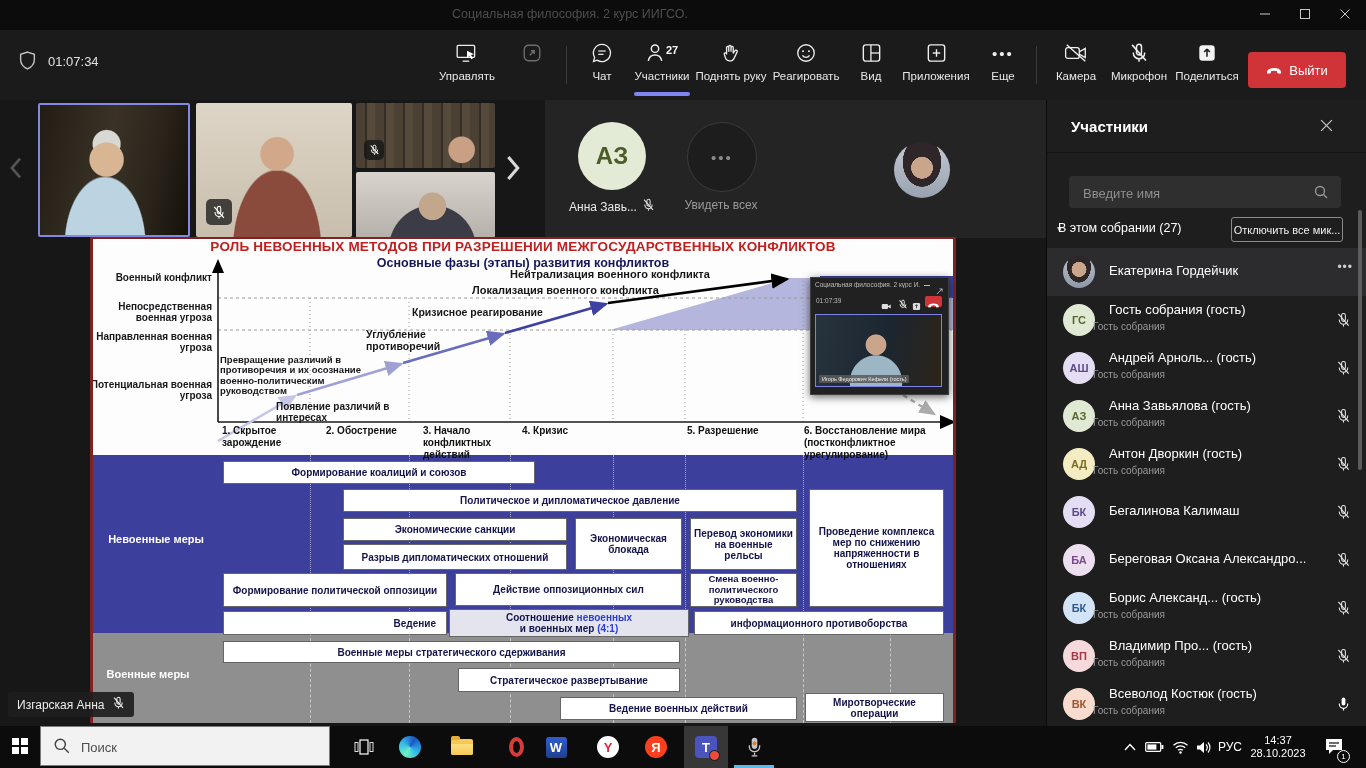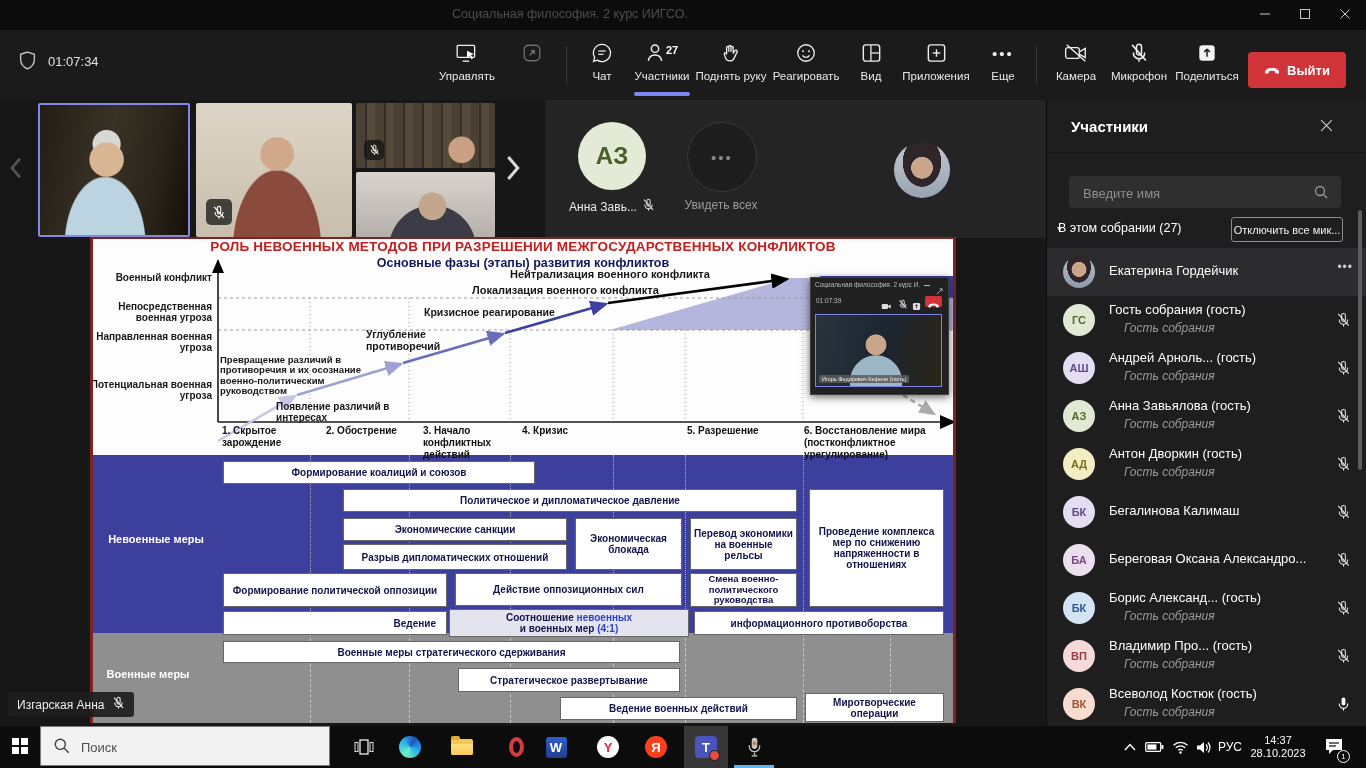--- a/index.html
+++ b/index.html
@@ -11,21 +11,21 @@
   .wctl{top:8px;width:14px;height:14px;color:#c8c8c8;text-align:center;line-height:14px;}
   
   #toolbar{left:0;top:30px;width:1366px;height:70px;background:#1b1b1b;border-bottom:1px solid #000;}
   .tbtn{position:absolute;top:10px;height:56px;text-align:center;cursor:pointer;}
   .tbtn .ic{display:block;height:24px;margin-top:2px;}
   .tbtn .lb{display:block;font-size:11.5px;color:#e8e8e8;margin-top:4px;white-space:nowrap;}
   .tbtn.disabled .lb{color:#6f6f6f;margin-top:40px;}
   .tdiv{position:absolute;top:16px;width:1px;height:38px;background:#3a3a3a;}
   #timer{left:48px;top:24px;font-size:13px;color:#e0e0e0;}
   #leaveBtn{left:1248px;top:22px;width:98px;height:36px;background:#d13438;border-radius:4px;
-    color:#fff;font-size:13px;font-weight:bold;display:flex;align-items:center;justify-content:center;gap:7px;cursor:pointer;}
+    color:#fff;font-size:13px;font-weight:normal;display:flex;align-items:center;justify-content:center;gap:7px;cursor:pointer;}
   #partUnderline{left:634px;top:62px;width:56px;height:4px;border-radius:2px;background:#7f85f5;}
   .badge27{position:absolute;top:2px;left:44px;font-size:11px;font-weight:bold;color:#fff;text-align:center;}
   
   #stage{left:0;top:100px;width:1046px;height:626px;background:#171717;}
   #avblock{left:545px;top:0;width:501px;height:138px;background:#242424;}
   .thumb{position:absolute;border-radius:2px;overflow:hidden;cursor:pointer;}
   .mutebadge{position:absolute;background:rgba(20,20,20,.75);border-radius:5px;display:flex;align-items:center;justify-content:center;}
   .avcircle{position:absolute;border-radius:50%;display:flex;align-items:center;justify-content:center;cursor:pointer;}
   .avlabel{position:absolute;top:98px;font-size:12px;color:#e8e8e8;text-align:center;display:flex;align-items:center;justify-content:center;gap:5px;}
   #presTag{left:8px;top:592px;background:rgba(30,30,30,.92);border-radius:3px;padding:4px 9px;
@@ -68,21 +68,21 @@
   #plist{left:0;top:148px;width:320px;}
   .prow{position:relative;width:320px;height:48px;cursor:pointer;}
   .prow.hl{background:#2c2c2e;}
   .pav{position:absolute;left:16px;top:8px;width:32px;height:32px;border-radius:50%;
     display:flex;align-items:center;justify-content:center;font-size:11px;font-weight:bold;}
   .pav.photo{background:
     radial-gradient(circle at 50% 42%,#c9a68b 0 30%,transparent 31%),
     radial-gradient(ellipse at 50% 34%,#2e2628 0 52%,transparent 53%),
     linear-gradient(#b9c0ca,#8e98a6);}
   .pname{position:absolute;left:62px;font-size:13px;color:#fff;white-space:nowrap;max-width:210px;overflow:hidden;}
-  .psub{position:absolute;left:77px;top:25px;font-size:12px;color:#9a9a9a;white-space:nowrap;font-style:italic;}
+  .psub{position:absolute;left:46px;top:25px;font-size:10px;color:#9a9a9a;white-space:nowrap;}
   .pmic{position:absolute;right:16px;top:16px;}
   .pmenu{position:absolute;right:14px;top:12px;color:#d0d0d0;font-size:12px;letter-spacing:1px;}
   #pscroll{left:311px;top:110px;width:4px;height:260px;background:#5c5c5c;border-radius:2px;}
   
   #taskbar{left:0;top:726px;width:1366px;height:42px;background:#0c0c0c;}
   #tbSearch{left:40px;top:0;width:290px;height:40px;background:#f2f2f2;border:1px solid #7a7a7a;box-sizing:border-box;}
   #tbSearch input{position:absolute;left:38px;top:0;width:230px;height:38px;border:none;outline:none;background:transparent;font-size:13px;color:#333;font-family:"Liberation Sans",sans-serif;}
   #tbSearch input::placeholder{color:#4e4e4e;}
   .tico{position:absolute;top:9px;width:24px;height:24px;display:flex;align-items:center;justify-content:center;cursor:pointer;}
   #teamsTile{left:684px;top:0;width:44px;height:42px;background:#373737;display:flex;align-items:center;justify-content:center;cursor:pointer;}
@@ -380,21 +380,21 @@
       <line x1="813" y1="158" x2="844" y2="177" stroke="#ababab" stroke-width="2.4" stroke-dasharray="5,4" marker-end="url(#mg)"></line>
     </svg>
 
     <div class="ylb" style="top:35px;">Военный конфликт</div>
     <div class="ylb" style="top:64px;">Непосредственная военная угроза</div>
     <div class="ylb" style="top:94px;">Направленная военная угроза</div>
     <div class="ylb" style="top:142px;">Потенциальная военная угроза</div>
 
     <div class="clabel" style="left:420px;top:31px;font-size:11px;">Нейтрализация военного конфликта</div>
     <div class="clabel" style="left:382px;top:47px;font-size:11px;">Локализация военного конфликта</div>
-    <div class="clabel" style="left:334px;top:70px;font-size:10.5px;">Кризисное реагирование</div>
+    <div class="clabel" style="left:322px;top:70px;font-size:10.5px;">Кризисное реагирование</div>
     <div class="clabel" style="left:276px;top:92px;font-size:10.5px;width:88px;">Углубление противоречий</div>
     <div class="clabel" style="left:130px;top:118px;font-size:9.5px;width:170px;">Превращение различий в противоречия и их осознание военно-политическим руководством</div>
     <div class="clabel" style="left:186px;top:164px;font-size:10px;width:138px;">Появление различий в интересах</div>
 
     <div class="phl" style="left:132px;width:92px;">1. Скрытое зарождение</div>
     <div class="phl" style="left:236px;width:92px;">2. Обострение</div>
     <div class="phl" style="left:333px;width:98px;">3. Начало конфликтных действий</div>
     <div class="phl" style="left:432px;width:70px;">4. Кризис</div>
     <div class="phl" style="left:597px;width:100px;">5. Разрешение</div>
     <div class="phl" style="left:714px;width:150px;">6. Восстановление мира (постконфликтное урегулирование)</div>

